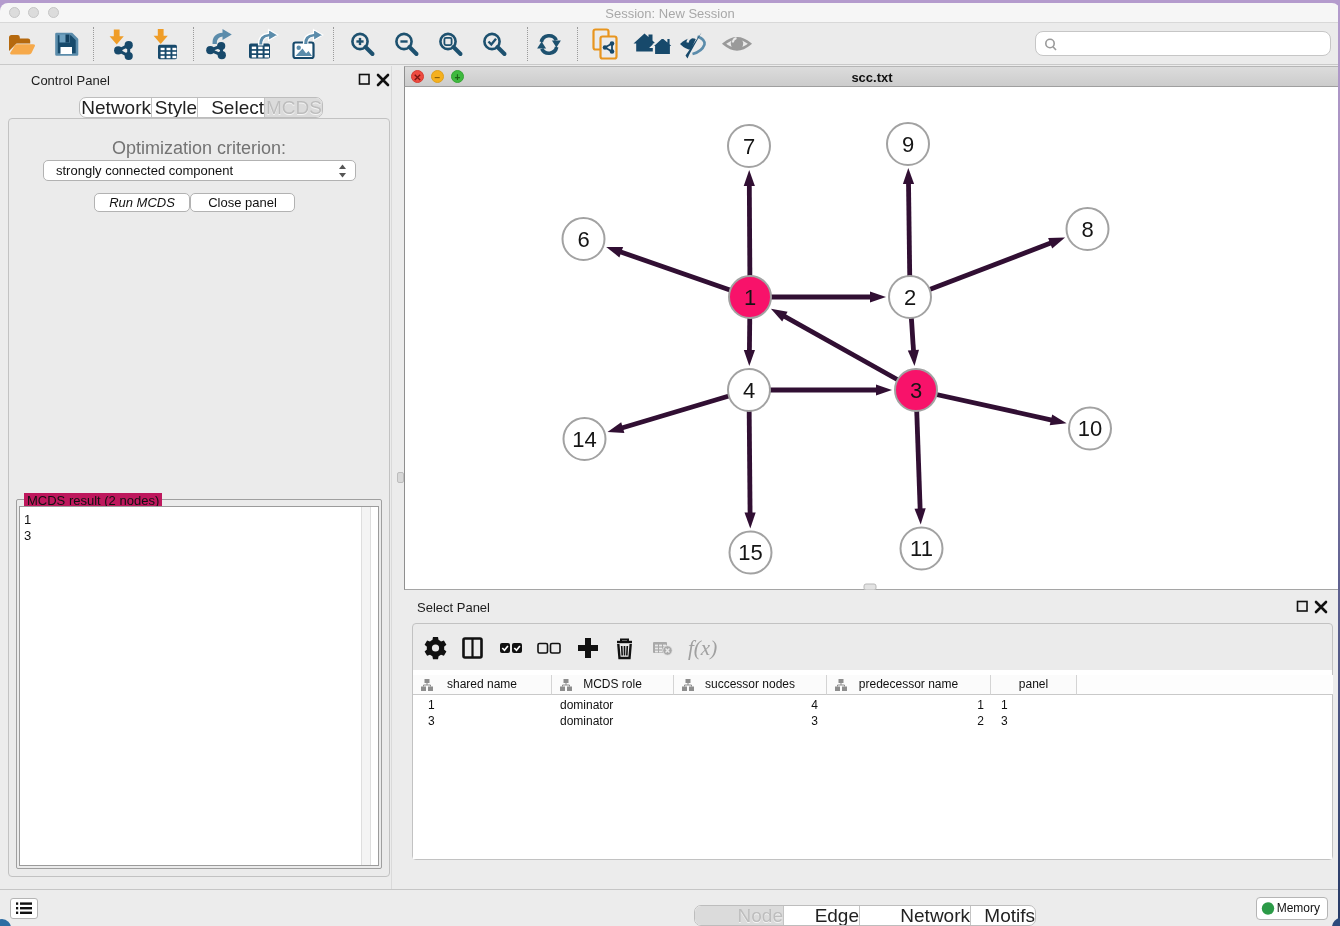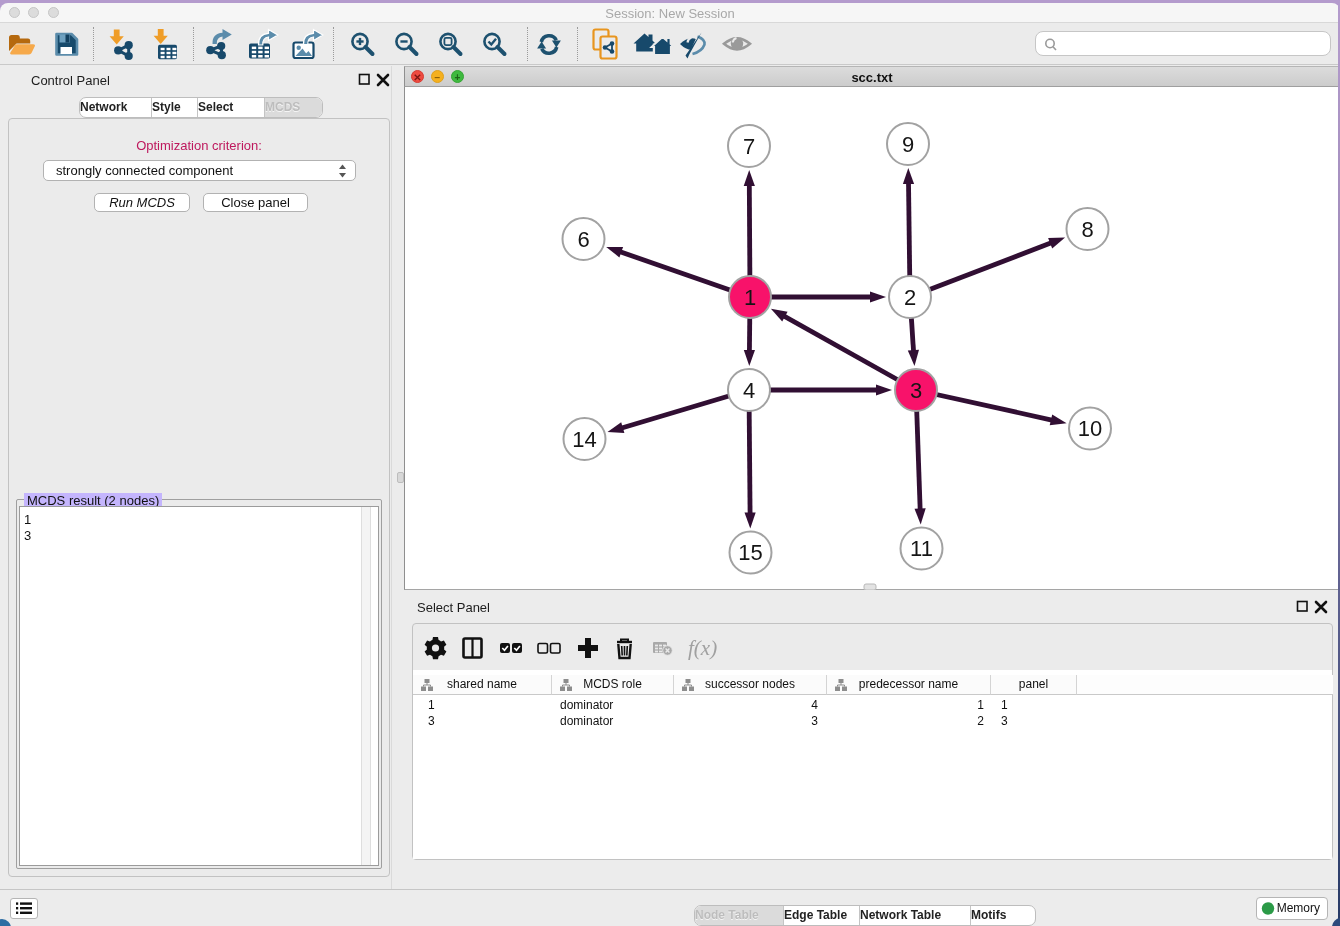--- a/index.html
+++ b/index.html
@@ -12,28 +12,28 @@
 .tl { position:absolute; top:7px; width:11px; height:11px; border-radius:50%; background:#dcdcdc; border:1px solid #c6c6c6; }
 #wintitle { left:0; top:6px; width:1340px; text-align:center; font-size:13px; color:#a8a8a8; }
 #toolbar { left:0; top:23px; width:1340px; height:42px; background:#ebebeb; border-bottom:1px solid #c9c9c9; }
 .tsep { position:absolute; top:27px; height:34px; width:0; border-left:1px dotted #9a9a9a; }
 #search { left:1035px; top:31px; width:296px; height:25px; background:#fff; border:1px solid #c6c6c6; border-radius:8px; }
 
 #cp-title { left:31px; top:73px; font-size:13px; color:#1d1d1d; }
 .panicons { position:absolute; }
 #cp-content { left:8px; top:118px; width:382px; height:759px; background:#ebebeb; border:1px solid #c2c2c2; border-radius:4px; }
 .tabstrip { position:absolute; display:flex; background:#fff; border:1px solid #bdbdbd; border-radius:7px; overflow:hidden; }
-.tab { font-size:12px; font-weight:bold; color:#222; text-align:left; line-height:19px; border-right:1px solid #c4c4c4; }
+.tab { font-size:19px; font-weight:normal; color:#222; text-align:right; line-height:19px; border-right:1px solid #c4c4c4; }
 .tab:last-child { border-right:none; }
 .tab.sel { background:#dbdbdb; color:#bdbdbd; text-shadow:0 1px 0 #f5f5f5; }
-#optlabel { left:8px; top:138px; width:382px; text-align:center; font-size:13px; color:#be185d; }
+#optlabel { left:8px; top:138px; width:382px; text-align:center; font-size:18px; color:#737373; }
 #combo { left:43px; top:160px; width:313px; height:21px; background:#fff; border:1px solid #b2b2b2; border-radius:5px; font-size:13px; color:#111; line-height:19px; padding-left:12px; }
 .btn { position:absolute; height:19px; background:#fff; border:1px solid #b2b2b2; border-radius:5px; font-size:13px; color:#111; text-align:center; line-height:17px; }
 #fieldset { left:16px; top:499px; width:366px; height:370px; border:1px solid #9f9f9f; border-radius:2px; }
-#fslabel { left:24px; top:493px; background:#c4b5fd; padding:0 3px; font-size:13px; color:#111; }
+#fslabel { left:24px; top:493px; background:#be185d; padding:0 3px; font-size:13px; color:#111; }
 #mcdsbox { left:19px; top:506px; width:360px; height:360px; background:#fff; border:1px solid #9b9b9b; font-size:13px; color:#111; line-height:16px; padding:5px 0 0 4px; }
 #mcdsscroll { left:361px; top:507px; width:10px; height:358px; background:#f4f4f4; border-left:1px solid #dedede; border-right:1px solid #dedede; }
 
 #netpanel { left:404px; top:66px; width:936px; height:524px; background:#fff; border-left:1px solid #8f8f8f; border-bottom:1px solid #a5a5a5; }
 #nettitle { left:404px; top:66px; width:936px; height:21px; background:linear-gradient(#dcdcdc,#cccccc); border-left:1px solid #8f8f8f; border-top:1px solid #b5b5b5; border-bottom:1px solid #9f9f9f; }
 .tl2 { position:absolute; top:70px; width:13px; height:13px; border-radius:50%; font-size:10px; font-weight:bold; text-align:center; line-height:13px; }
 #nettext { left:404px; top:70px; width:936px; text-align:center; font-size:13px; font-weight:bold; color:#111; }
 
 #tp-title { left:417px; top:600px; font-size:13px; color:#1d1d1d; }
 #tp-content { left:412px; top:623px; width:921px; height:237px; background:#ebebeb; border:1px solid #c2c2c2; border-radius:4px; }
@@ -202,21 +202,21 @@
 <div class="tab" style="width:67px;">Select</div>
 <div class="tab sel" style="width:57px;">MCDS</div>
 </div>
 <div class="abs" id="cp-content"></div>
 <div class="abs" id="optlabel">Optimization criterion:</div>
 <div class="abs" id="combo">strongly connected component<svg style="position:absolute; right:8px; top:3px;" width="9" height="14" viewBox="0 0 9 14">
 <path d="M4.5,0.5 L8,5 L1,5 Z" fill="#555"></path>
 <path d="M4.5,13.5 L8,9 L1,9 Z" fill="#555"></path>
 </svg></div>
 <div class="btn" style="left:94px; top:193px; width:96px;font-style:italic;">Run MCDS</div>
-<div class="btn" style="left:203px; top:193px; width:105px;">Close panel</div>
+<div class="btn" style="left:190px; top:193px; width:105px;">Close panel</div>
 <div class="abs" id="fieldset"></div>
 <div class="abs" id="fslabel">MCDS result (2 nodes)</div>
 <div class="abs" id="mcdsbox">1<br>3</div>
 <div class="abs" id="mcdsscroll"></div>
 
 <div class="abs" style="left:391px; top:66px; width:1px; height:823px; background:#dadada;"></div>
 <div class="abs" id="netpanel"></div>
 <div class="abs" style="left:397px; top:472px; width:7px; height:11px; background:#d8d8d8; border:1px solid #bdbdbd; border-radius:2px;"></div>
 <div class="abs" id="nettitle"></div>
 <div class="tl2" style="left:411px; background:#ee4b40; color:#7c1410; border:1px solid #d63b32;">✕</div>

